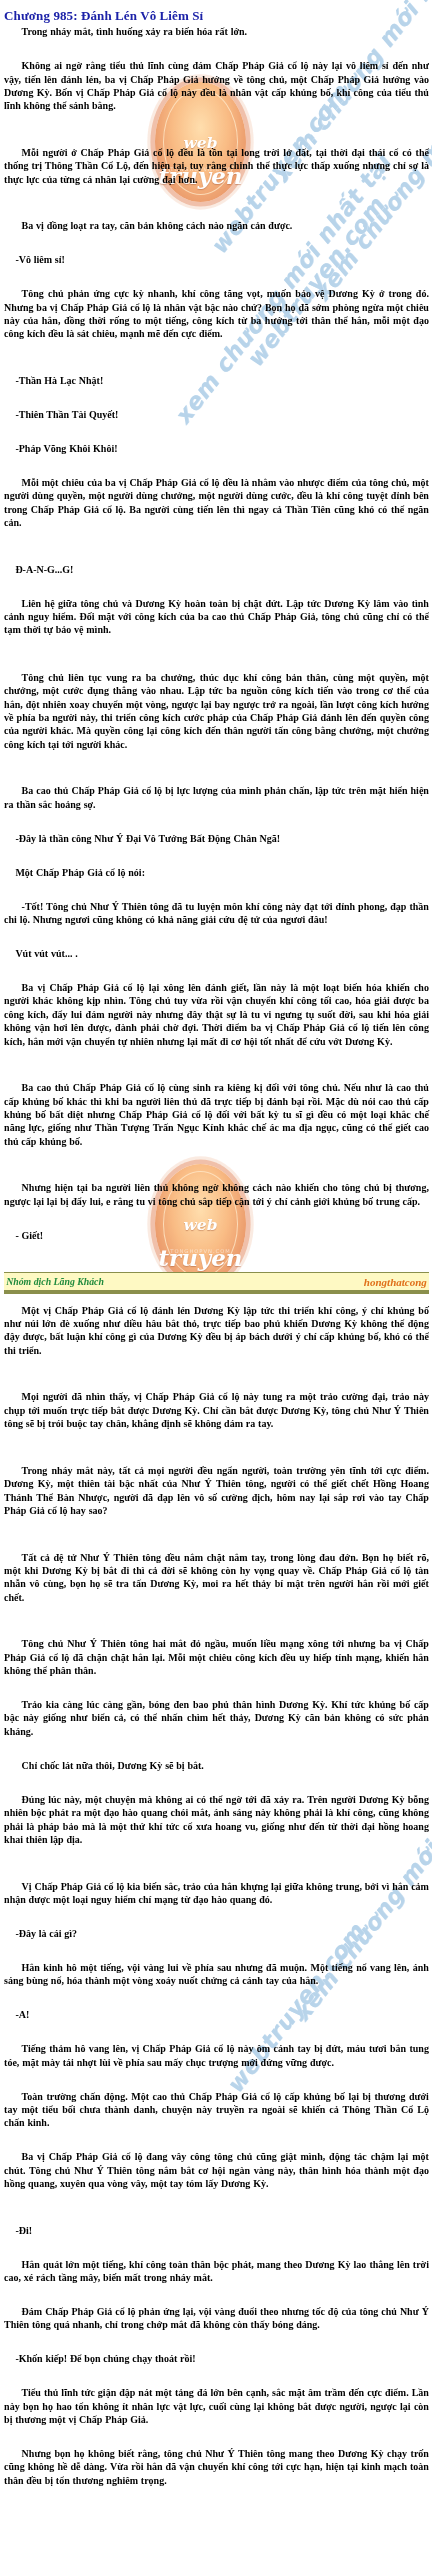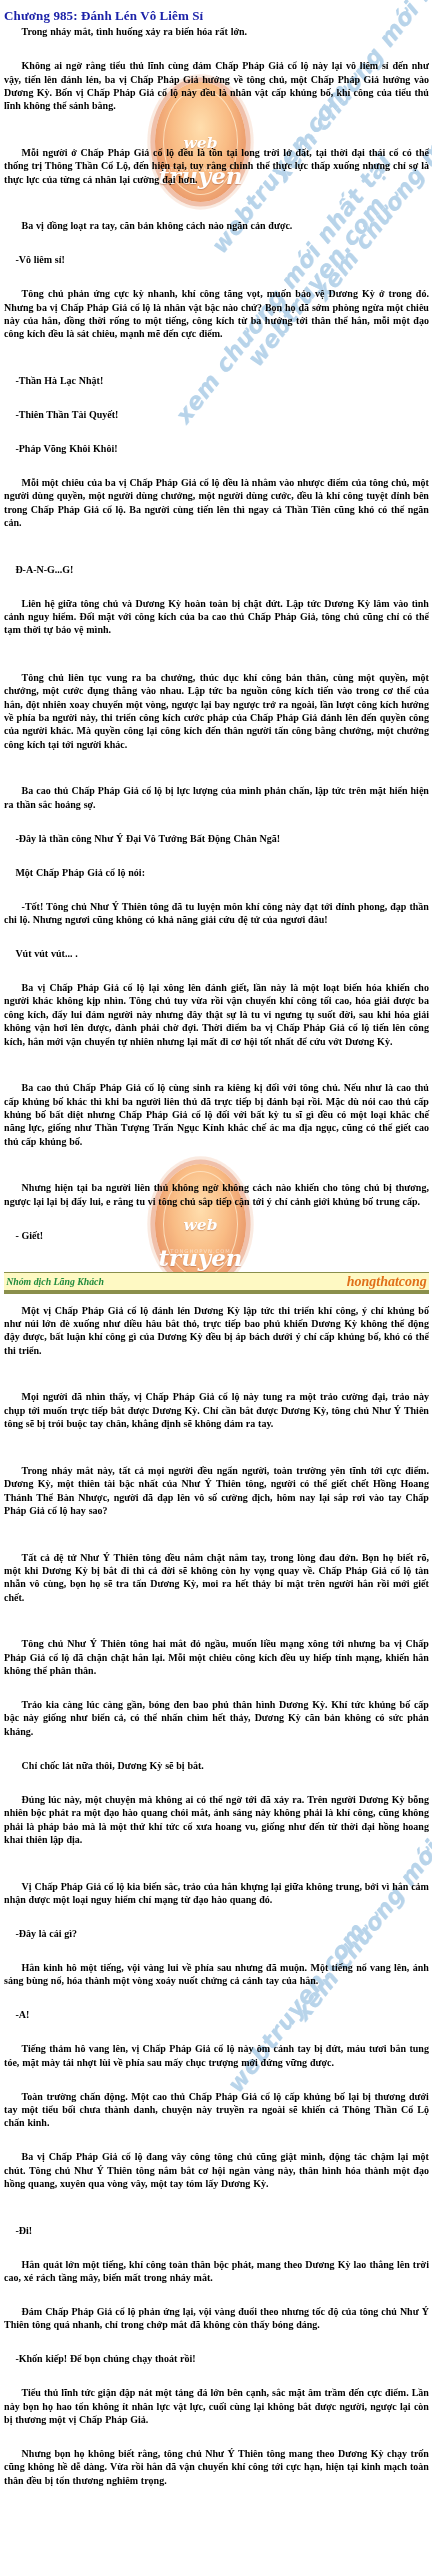--- a/index.html
+++ b/index.html
@@ -123,21 +123,21 @@
     color:#1f8a3c;
     font-style:italic;
     font-weight:bold;
     font-size:9.8px;
     font-family:"Liberation Serif","DejaVu Serif",serif;
   }
   .credit-right{
     color:#e0701a;
     font-style:italic;
     font-weight:bold;
-    font-size:14px;
+    font-size:11px;
     font-family:"Liberation Serif","DejaVu Serif",serif;
   }
 </style>
 </head>
 <body>
 
 <div class="page">
 
   <div class="wm-layer">
     <div class="wm-logo" style="left:155px;top:82px;">

